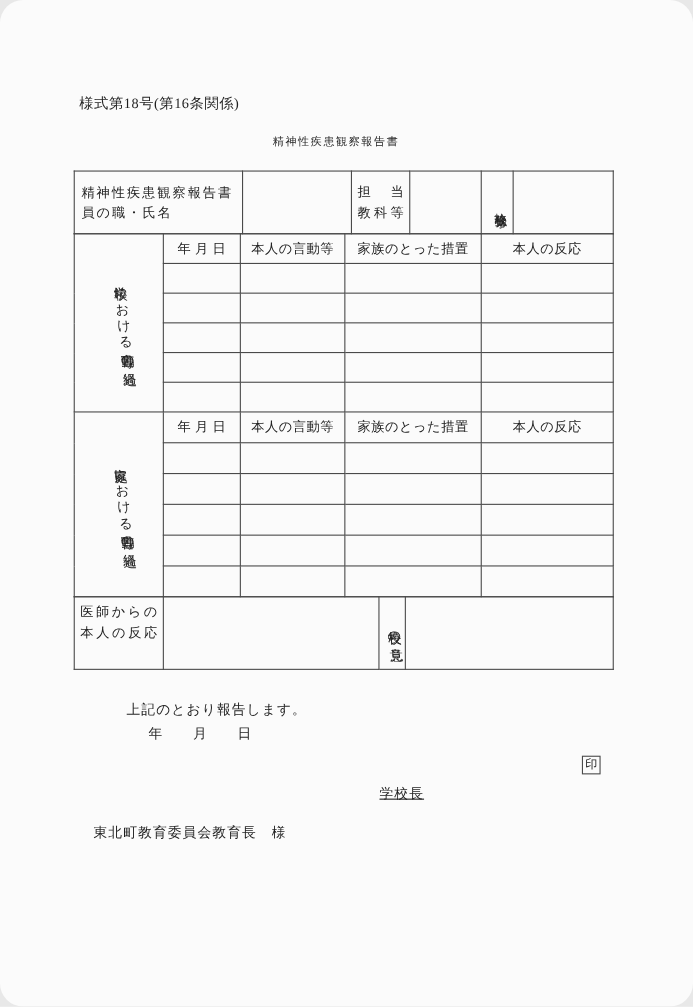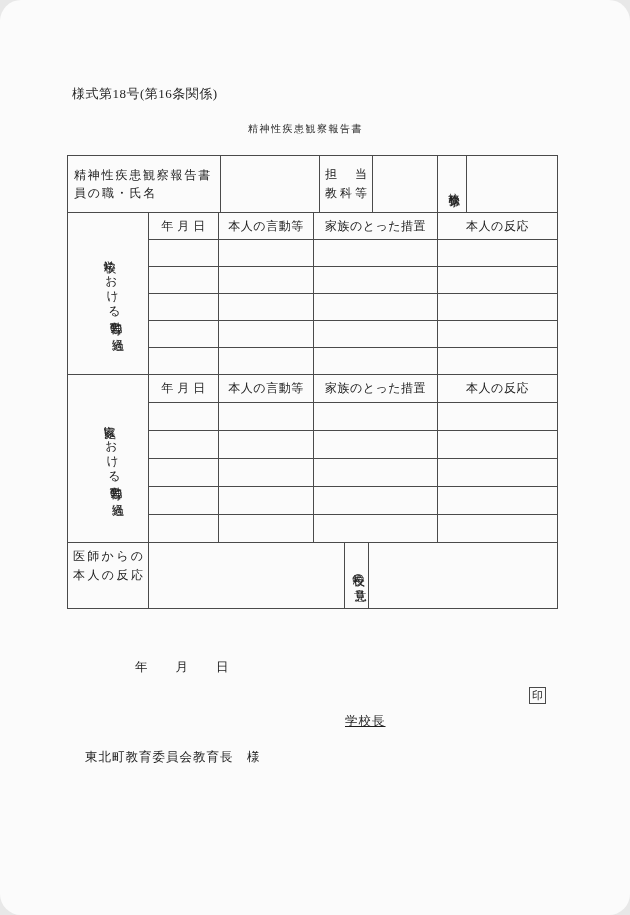--- a/index.html
+++ b/index.html
@@ -250,18 +250,19 @@
         <td></td>
         <td class="v-cell">
           <span class="v-text tight">校長の意見</span>
         </td>
         <td></td>
       </tr>
     </tbody>
       </table>
   </div>
 
+  <div class="footer-line f-statement">上記のとおり報告します。</div>
   <div class="footer-line f-date">年　　月　　日</div>
   <div class="footer-line f-principal">学校長</div>
   <div class="seal">印</div>
   <div class="footer-line f-addressee">東北町教育委員会教育長　様</div>
 
 </div>
 
 </body></html>

